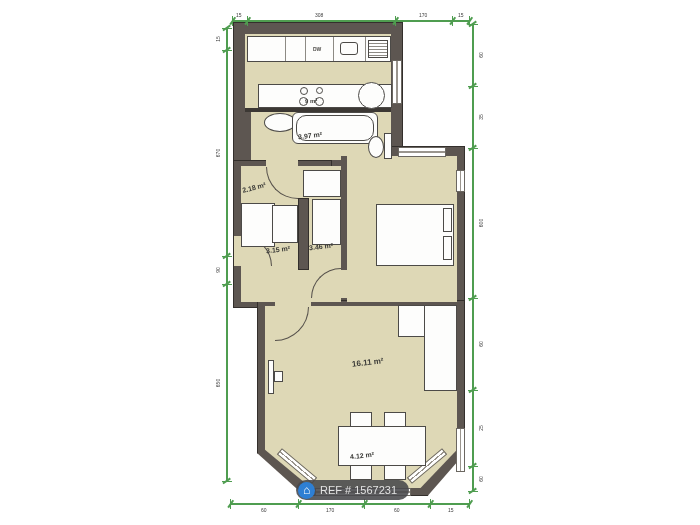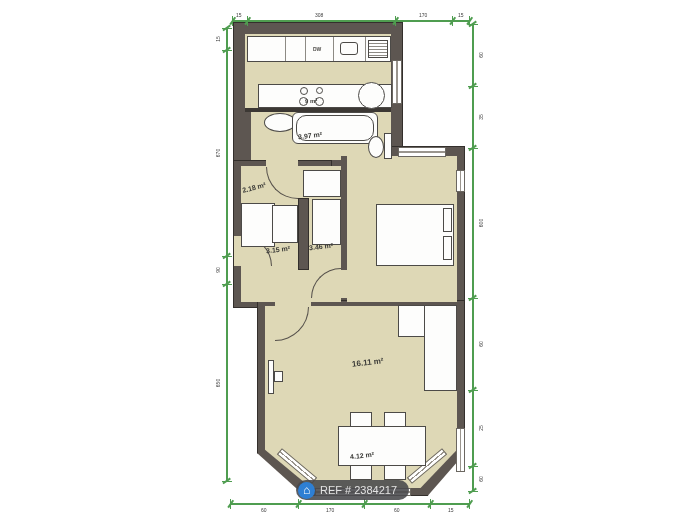--- a/index.html
+++ b/index.html
@@ -191,16 +191,16 @@
   <div class="tick h" style="left:360px;top:503px;"></div>
   <div class="tick h" style="left:426px;top:503px;"></div>
   <div class="tick h" style="left:465px;top:503px;"></div>
   <span class="dim" style="left:261px;top:507px;">60</span>
   <span class="dim" style="left:326px;top:507px;">170</span>
   <span class="dim" style="left:394px;top:507px;">60</span>
   <span class="dim" style="left:448px;top:507px;">15</span>
 
   <div class="wm" style="left:296px;top:480px;">
     <span class="wm-ic">⌂</span>
-    <span>REF # 2384217</span>
+    <span>REF # 1567231</span>
   </div>
 
 </div>
 
 </body></html>

